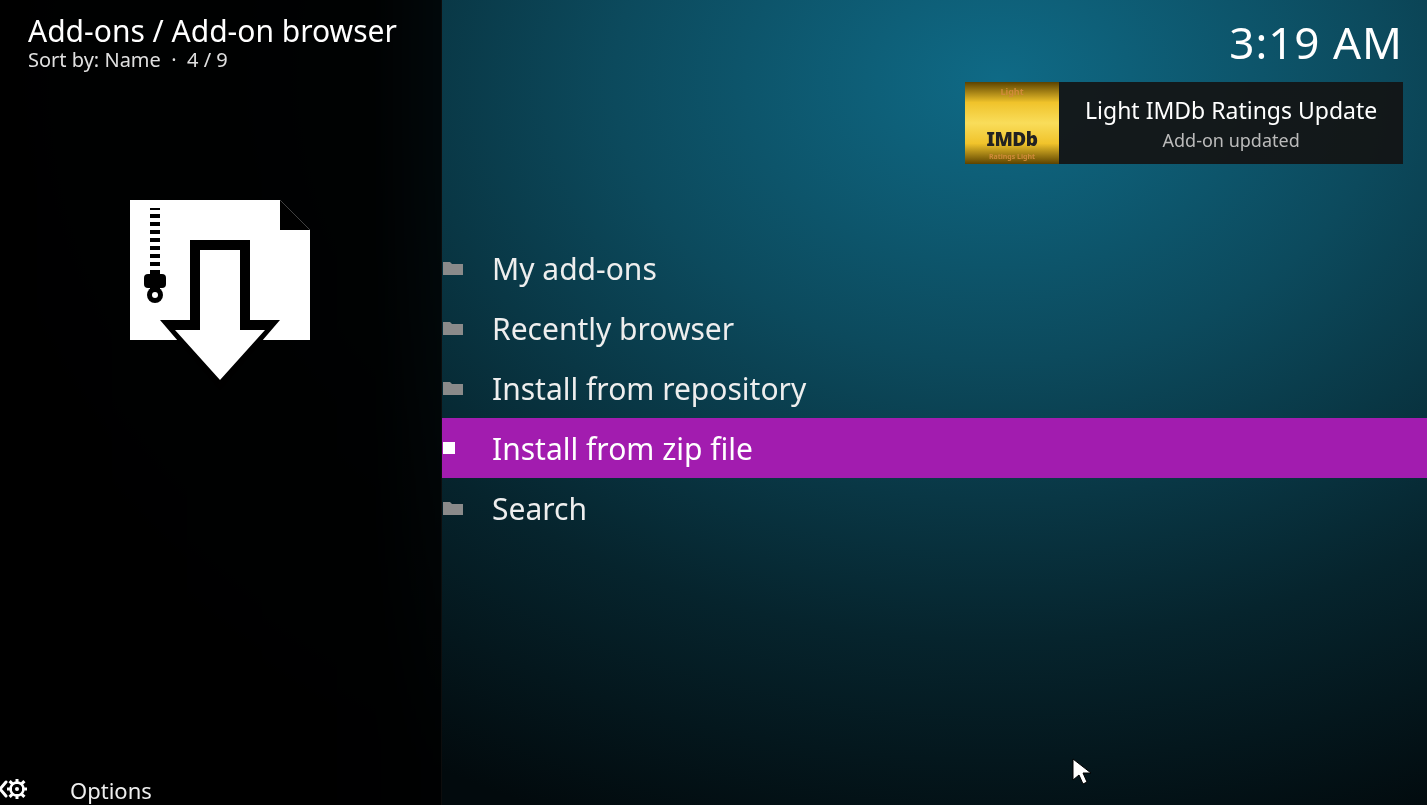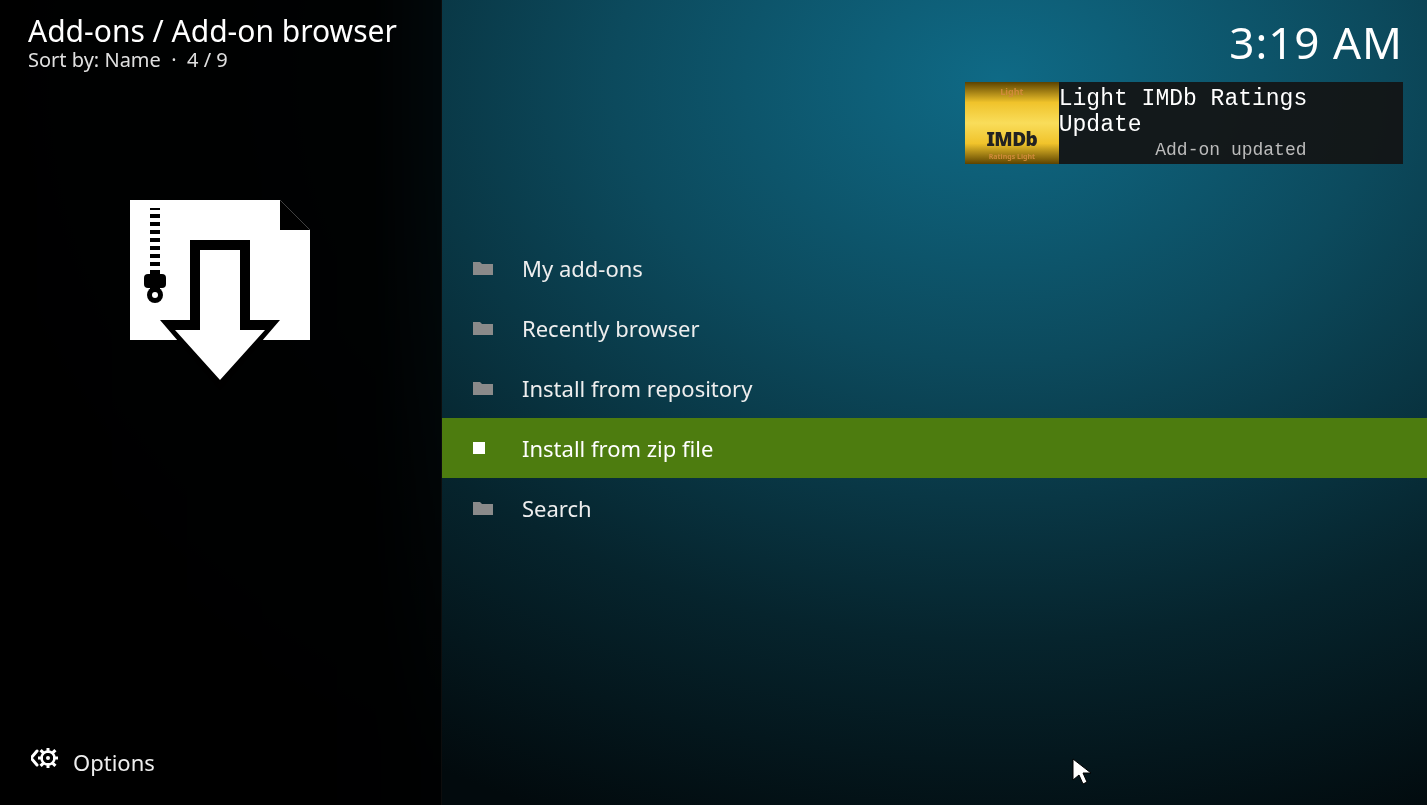--- a/index.html
+++ b/index.html
@@ -59,50 +59,50 @@
     flex-direction: column;
     align-items: center;
     justify-content: center;
     color: #2b1e00;
     font-weight: bold;
     text-align: center;
   }
   .toast-thumb .t1 { font-size: 9px; color:#d08a3a; }
   .toast-thumb .t2 { font-size: 19px; font-weight: 900; color:#222; letter-spacing:-0.5px;margin-top:28px; }
   .toast-thumb .t3 { font-size: 7px; color:#d08a3a; }
-  .toast-text { padding-left: 0; font-family: Liberation Mono, monospace; }
+  .toast-text { padding-left: 26px; }
   .toast-title { font-size: 23px; color: #fff; font-weight:400; }
   .toast-sub { font-size: 18px; color: #bbb; margin-top:2px;text-align:center; }
   .menu {
     position: absolute;
     top: 238px; left: 442px; right: 0;
   }
   .menu-item {
     height: 60px;
     display: flex;
     align-items: center;
-    padding-left: 30px;
-    font-size: 22px;
+    font-size: 30px;
     color: #eee;
   }
   .menu-item.selected {
-    background: #4d7c0f;
+    background: #a21caf;
     color: #fff;
   }
   .menu-icon {
     width: 50px;
     display:flex; align-items:center;
   }
   .footer {
     position: absolute;
     bottom: 0; left: 0; right: 0;
     height: 58px;
     display: flex;
-    align-items: flex-start;
-    padding-left: 31px;
+    align-items: flex-end;
+    padding-left: 0;
+    gap: 28px;
   }
   .footer-label {
     font-size: 22px;
     color: #eee;
     margin-left: 14px;
   }
   .cursor {
     position: absolute;
     top: 758px;
     left: 1072px;

